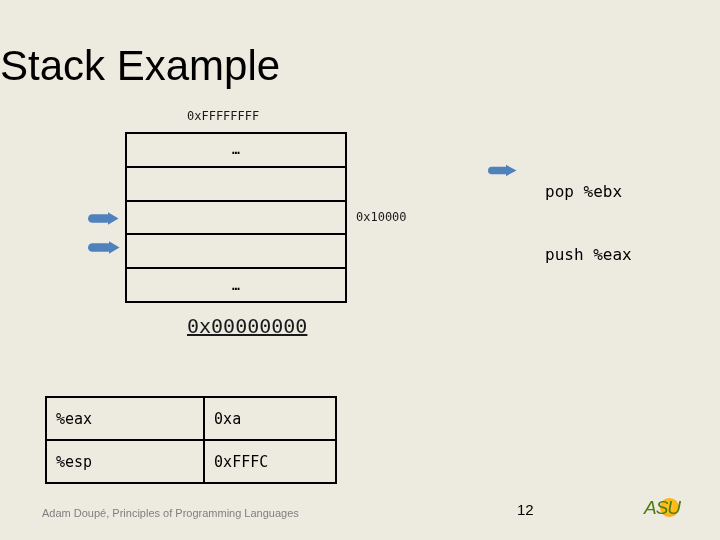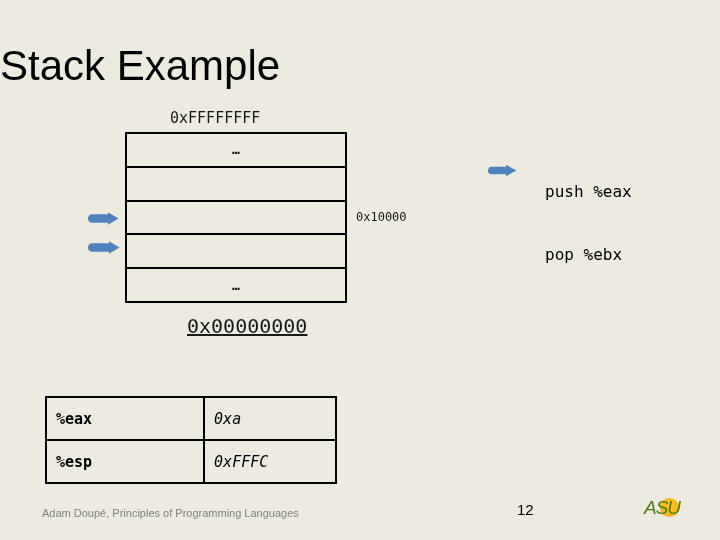--- a/index.html
+++ b/index.html
@@ -17,22 +17,22 @@
     position: absolute;
     top: 42px; left: 0; width: 720px;
     font-size: 42px;
     font-weight: 400;
     color: #000;
     letter-spacing: 0px;
   }
 
   .addr-top {
     position: absolute;
-    left: 170px; top: 109px;
-    font-size: 15px;
+    left: 187px; top: 109px;
+    font-size: 12px;
     color: #1a1a1a;
   }
   .addr-bottom {
     position: absolute;
     left: 187px; top: 314px;
     font-size: 20px;
     color: #1a1a1a;
     text-decoration: underline;
   }
   .addr-side {
@@ -84,22 +84,22 @@
     table-layout: fixed;
   }
   .registers td {
     border: 2px solid #000;
     height: 29px;
     padding-left: 9px;
     font-size: 15px;
     vertical-align: middle;
     color: #000;
   }
-  .registers td.reg-name { width: 145px; font-weight: bold; }
-  .registers td.reg-value { width: 121px; font-style: italic; }
+  .registers td.reg-name { width: 145px; font-weight: normal; }
+  .registers td.reg-value { width: 121px; }
 
   .footer {
     position: absolute;
     left: 42px; top: 507px;
     font-size: 11px;
     color: #7f7f7f;
   }
   .page-number {
     position: absolute;
     left: 517px; top: 501px;
@@ -162,22 +162,22 @@
 <div class="addr-side mono">0x10000</div>
 <div class="addr-bottom mono">0x00000000</div>
 
 <span class="arrow-icon arrow-instr">
   <svg width="30" height="13" viewBox="0 0 30 13">
     <rect x="1" y="2.7" width="21" height="7.6" rx="3.8" fill="#4F81BD"></rect>
     <polygon points="19,0.8 29.5,6.5 19,12.2" fill="#4F81BD"></polygon>
   </svg>
 </span>
 <div class="code mono">
+  <div>pop %ebx</div>
   <div>push %eax</div>
-  <div>pop %ebx</div>
 </div>
 
 <table class="registers">
   <tbody>
     <tr>
       <td class="reg-name mono">%eax</td>
       <td class="reg-value mono">0xa</td>
     </tr>
     <tr>
       <td class="reg-name mono">%esp</td>

